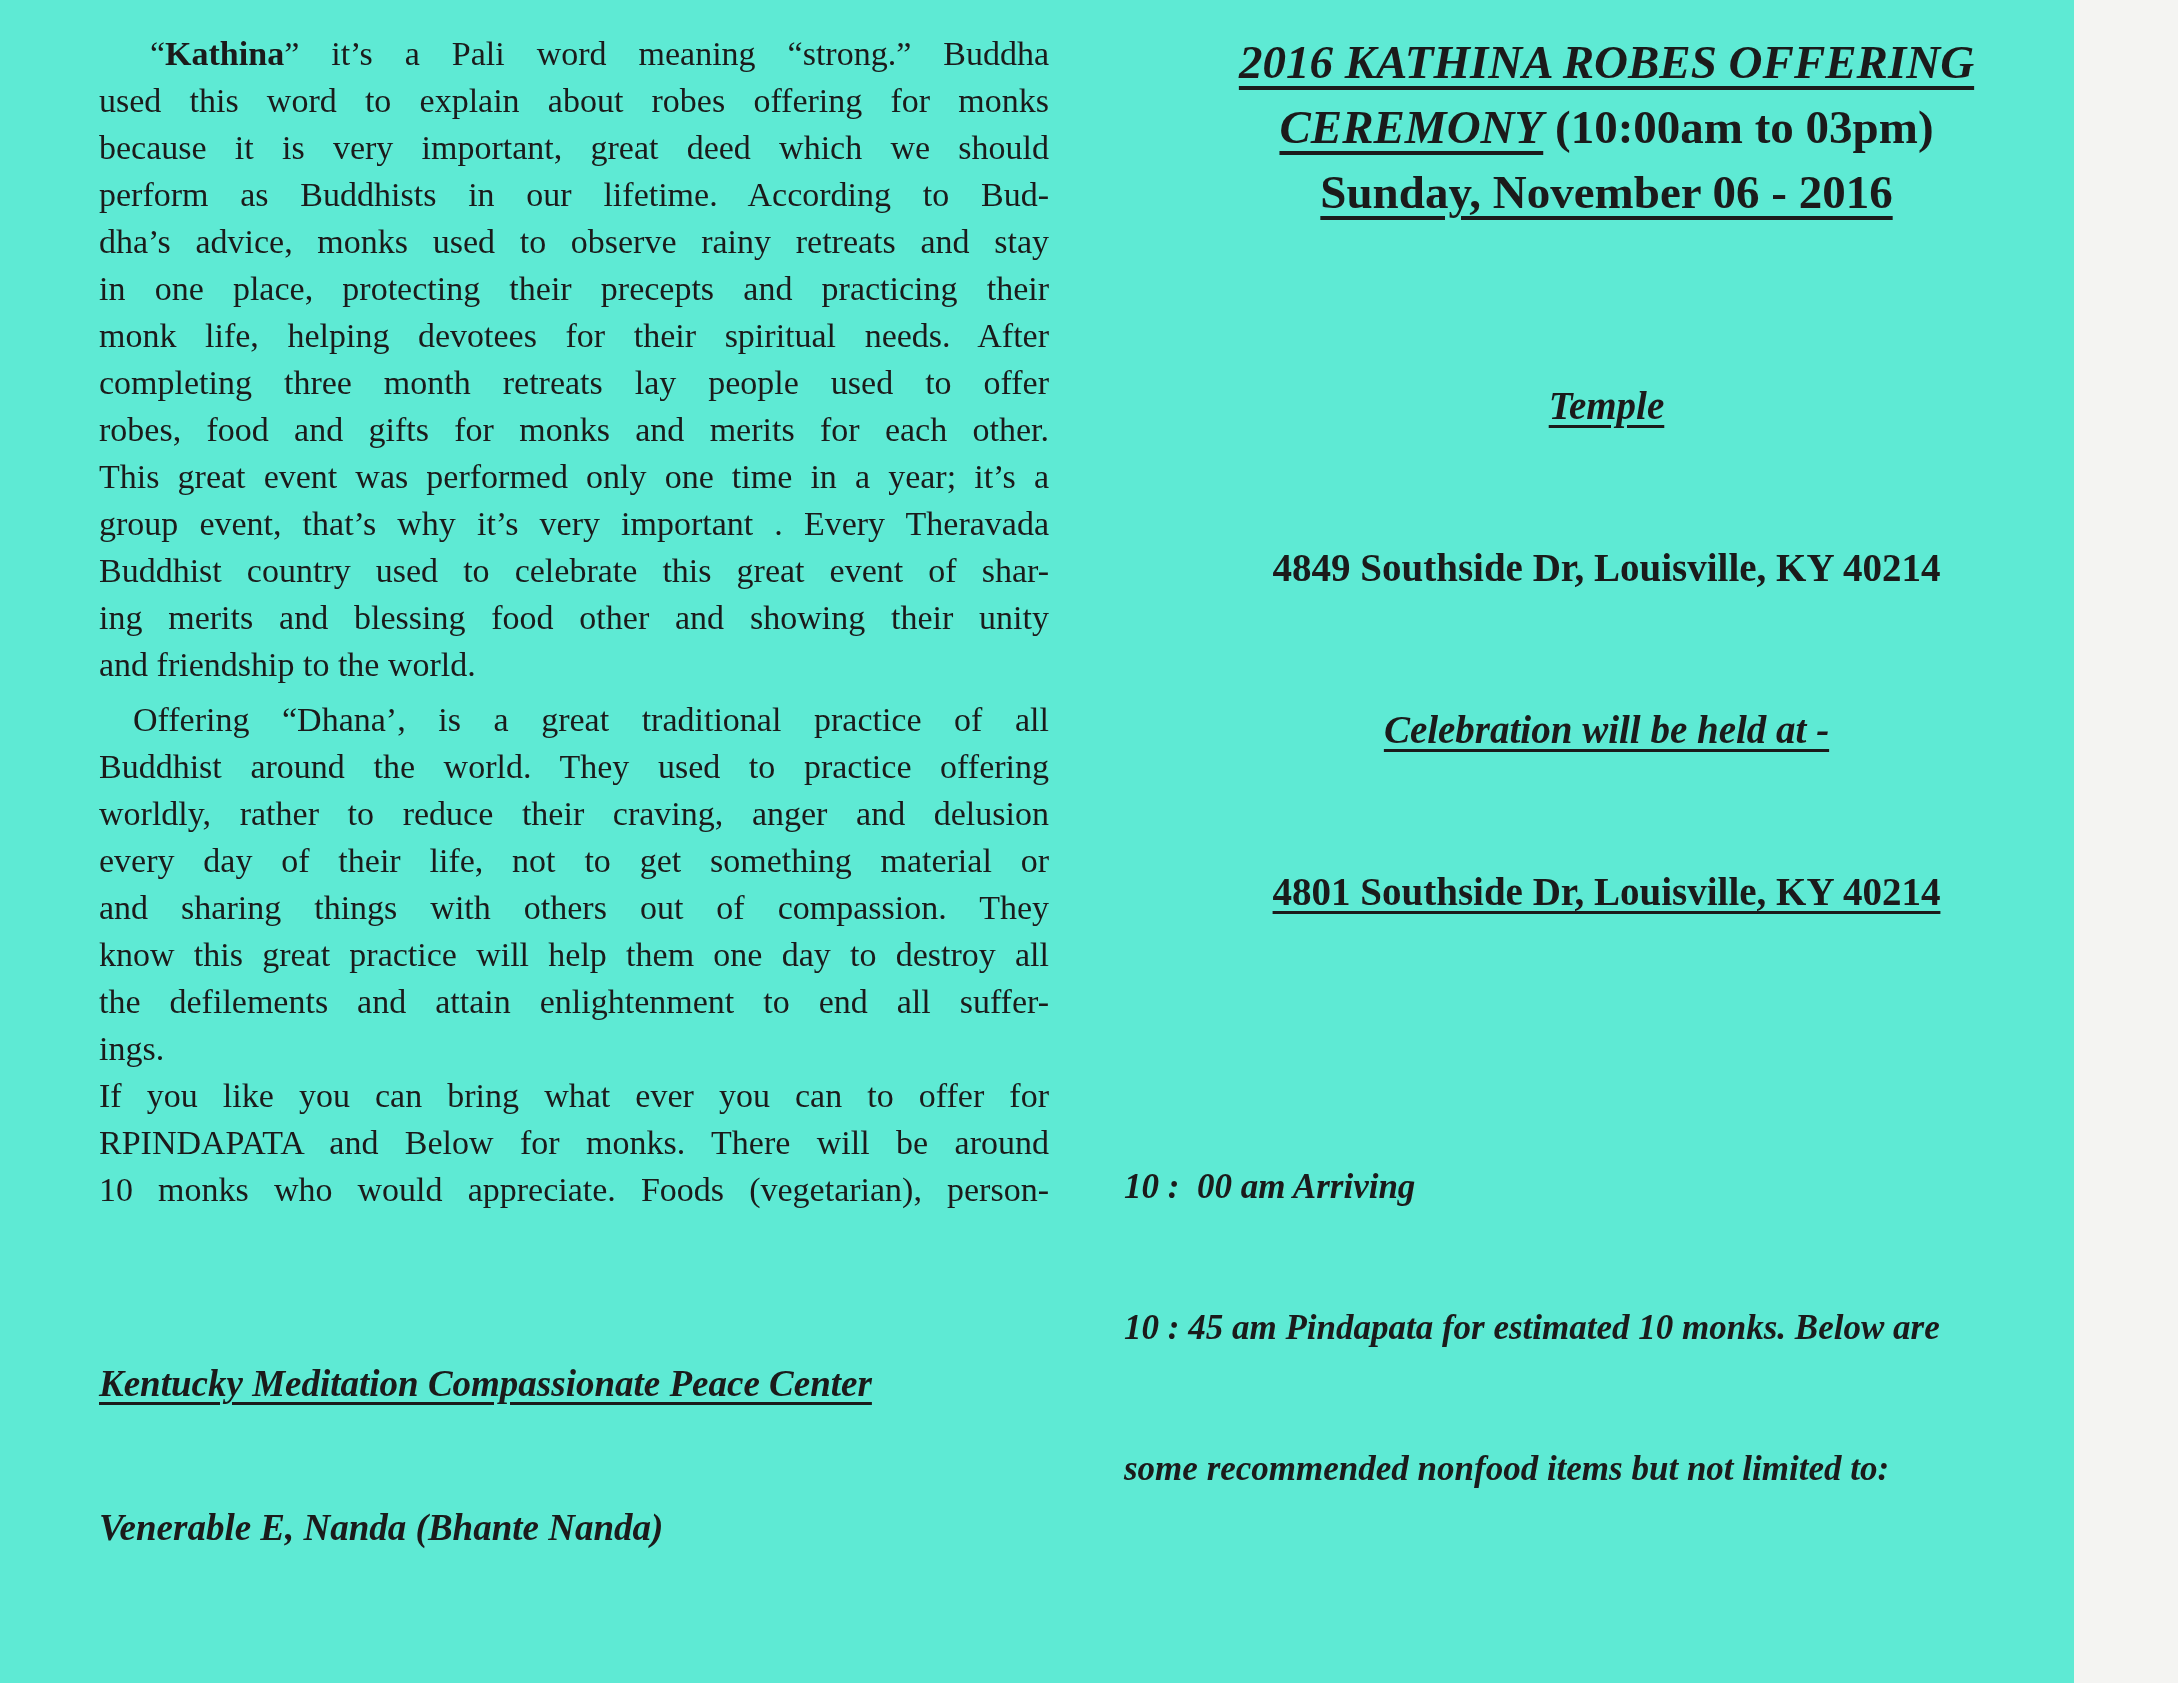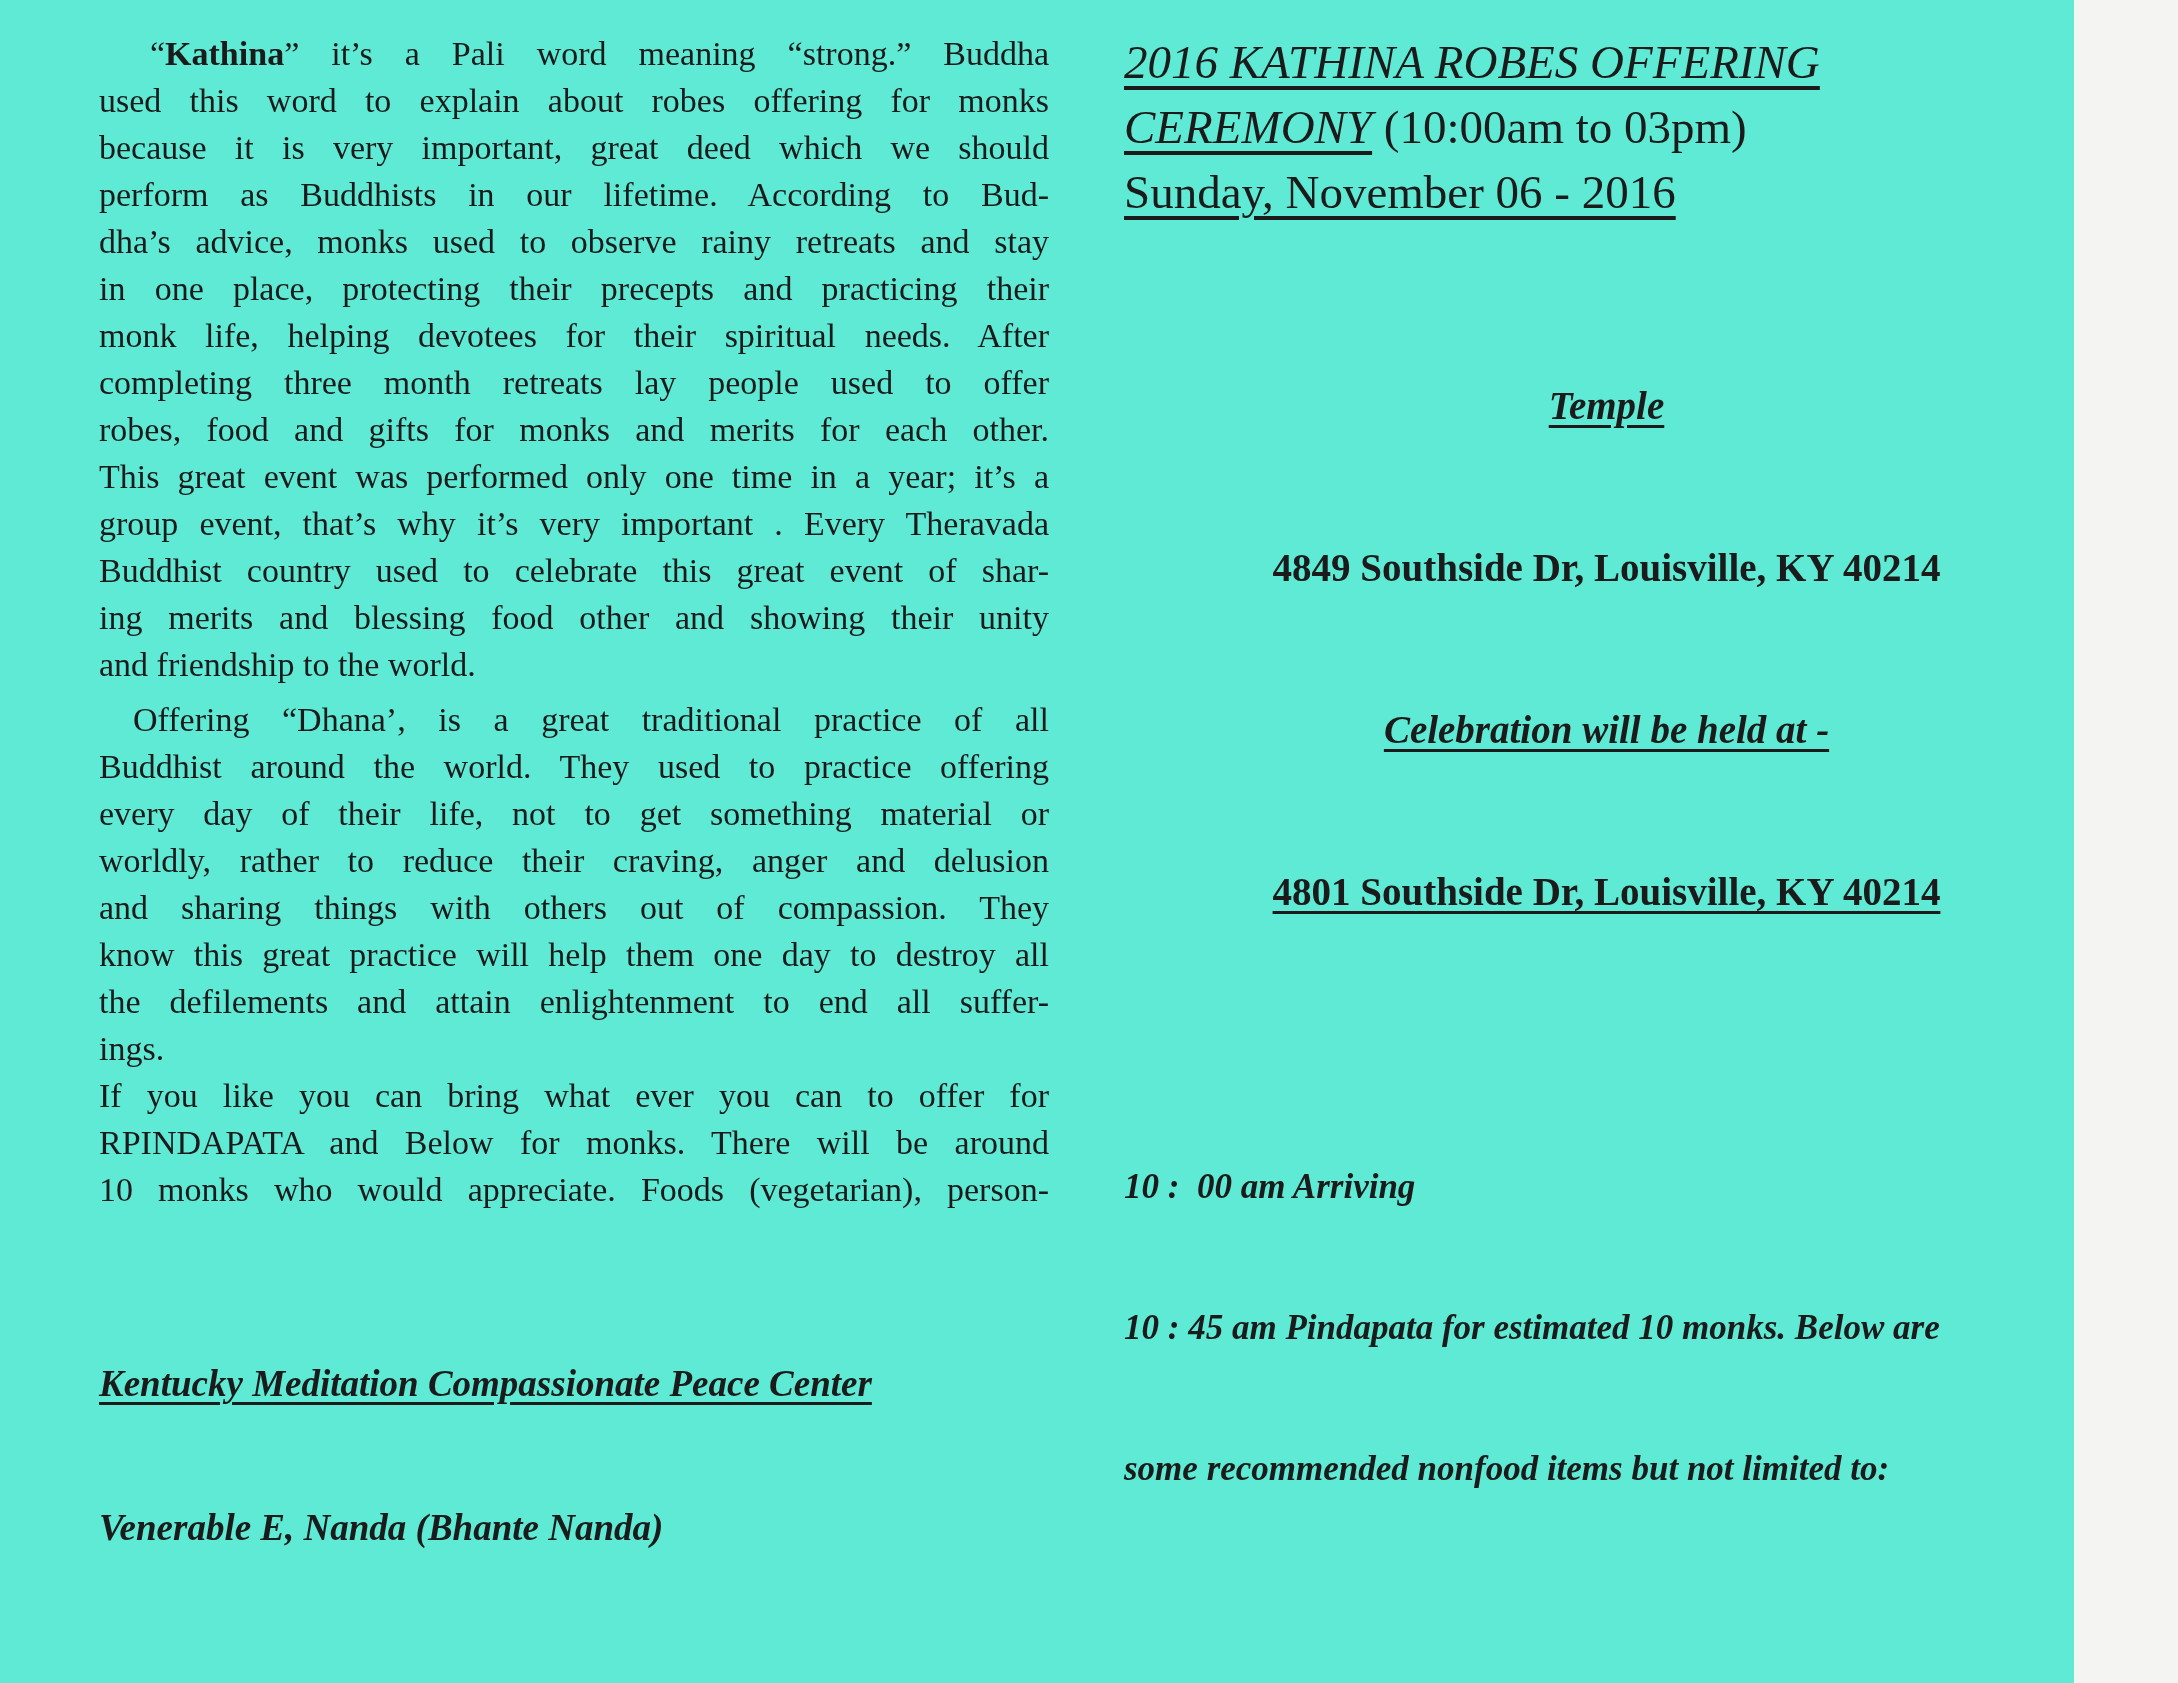--- a/index.html
+++ b/index.html
@@ -24,22 +24,22 @@
 
   .contact {
     margin-top:51px; font-style:italic; font-weight:bold;
     font-size:37px; line-height:48px; white-space:pre;
   }
   .u3 { text-decoration:underline; text-decoration-thickness:3px; text-underline-offset:6px; }
 
   
   .col-right { position:absolute; left:1124px; top:30px; width:965px; }
   .title-line {
-    font-size:47px; line-height:65px; font-weight:normal;
-    text-align:left; white-space:pre;
+    font-size:47px; line-height:65px; font-weight:bold;
+    text-align:center; white-space:pre;
   }
   .it { font-style:italic; }
   .u4 { text-decoration:underline; text-decoration-thickness:4px; text-underline-offset:8px; }
 
   .venue {
     margin-top:46px; text-align:center; font-weight:bold;
     font-size:39px; line-height:54px; white-space:pre;
   }
 
   .sched {
@@ -71,22 +71,22 @@
       <div class="body-line j">This great event was performed only one time in a year; it’s a</div>
       <div class="body-line j">group event, that’s why it’s very important . Every Theravada</div>
       <div class="body-line j">Buddhist country used to celebrate this great event of shar-</div>
       <div class="body-line j">ing merits and blessing food other and showing their unity</div>
       <div class="body-line">and friendship to the world.</div>
     </div>
 
     <div class="para p2">
       <div class="body-line j ind2">Offering “Dhana’, is a great traditional practice of all</div>
       <div class="body-line j">Buddhist around the world. They used to practice offering</div>
+      <div class="body-line j">worldly, rather to reduce their craving, anger and delusion</div>
       <div class="body-line j">every day of their life, not to get something material or</div>
-      <div class="body-line j">worldly, rather to reduce their craving, anger and delusion</div>
       <div class="body-line j">and sharing things with others out of compassion. They</div>
       <div class="body-line j">know this great practice will help them one day to destroy all</div>
       <div class="body-line j">the defilements and attain enlightenment to end all suffer-</div>
       <div class="body-line">ings.</div>
     </div>
 
     <div class="para">
       <div class="body-line j">If you like you can bring what ever you can to offer for</div>
       <div class="body-line j">RPINDAPATA and Below for monks. There will be around</div>
       <div class="body-line j">10 monks who would appreciate. Foods (vegetarian), person-</div>

